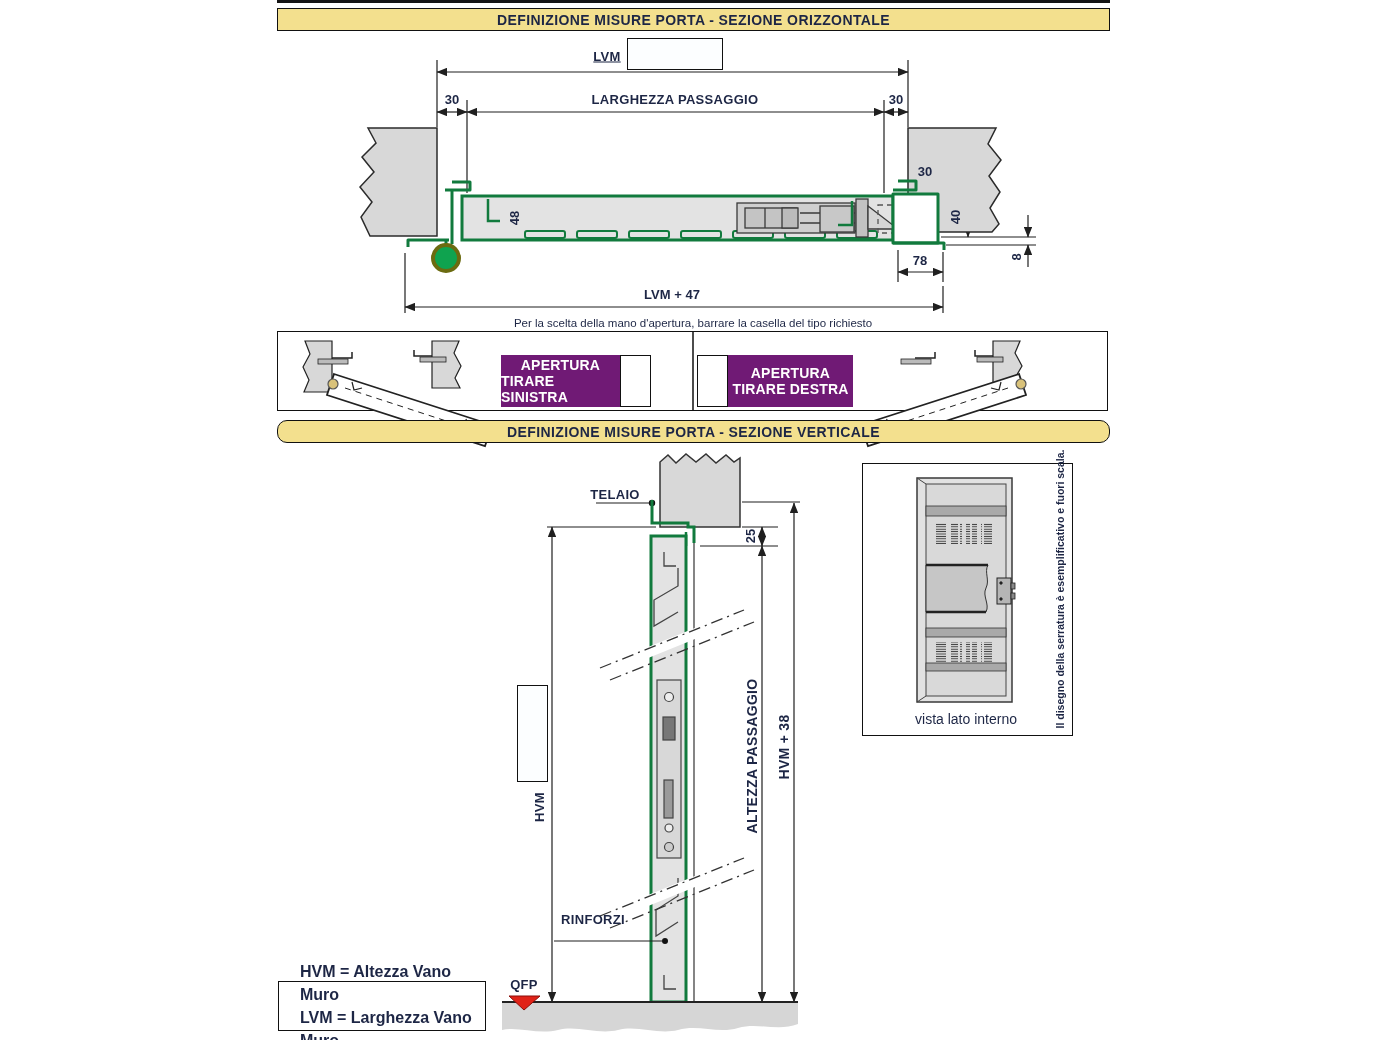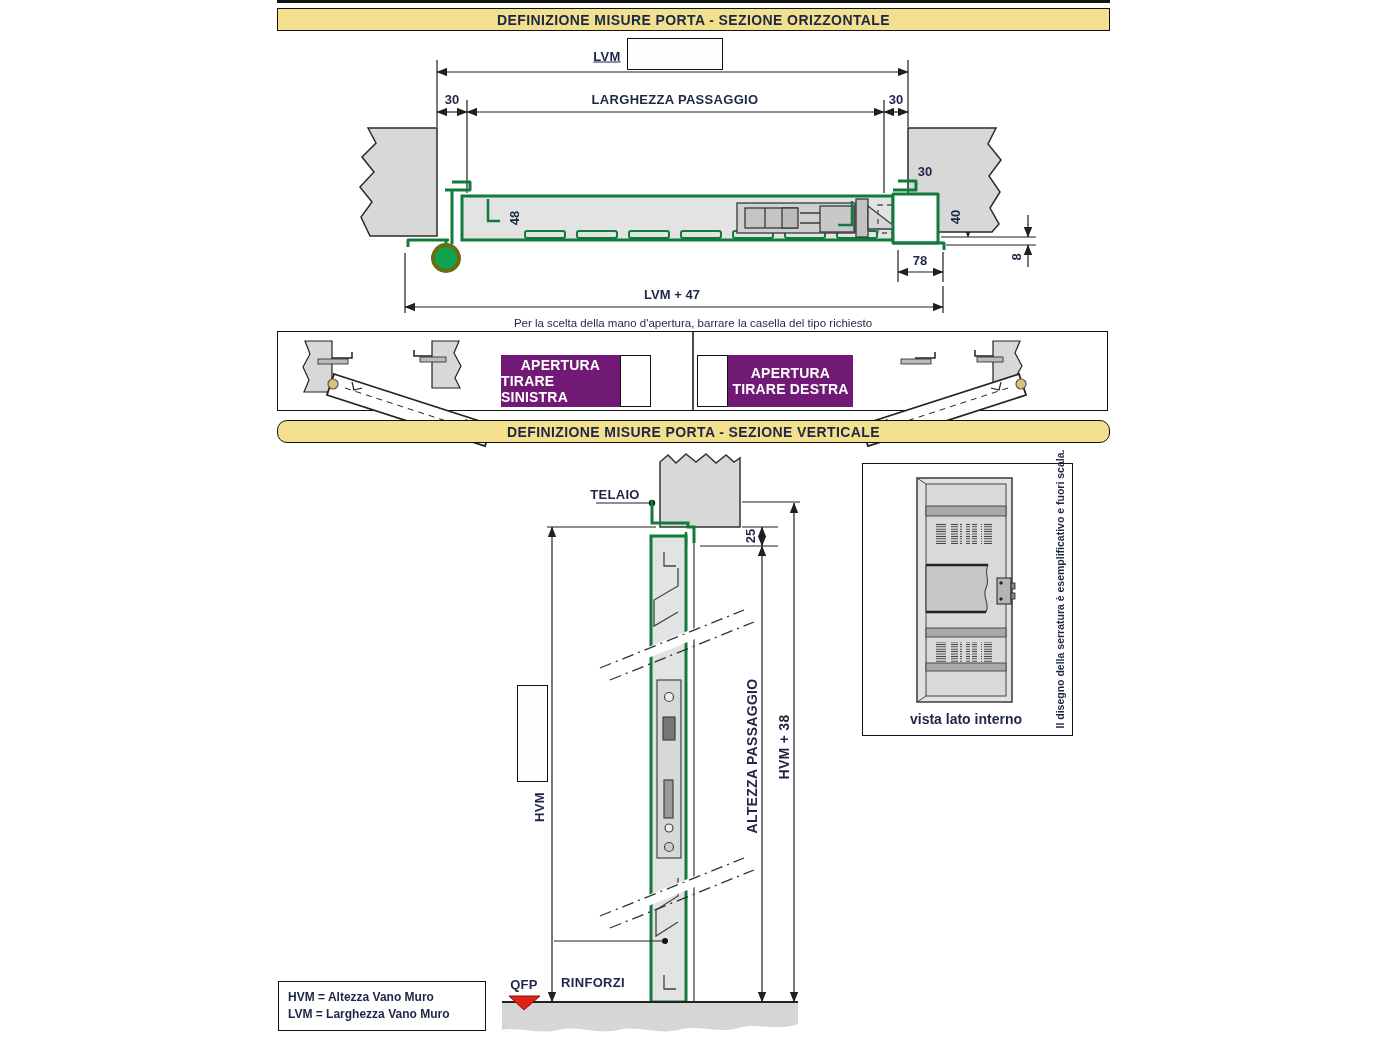--- a/index.html
+++ b/index.html
@@ -14,23 +14,23 @@
   .dim{font-size:13px;font-weight:bold;color:#1d2645;}
   .dimlab{font-size:13px;font-weight:bold;color:#1d2645;letter-spacing:.3px;}
   .note{font-size:11.5px;color:#1d2645;}
   .valuebox{position:absolute;background:#fcfeff;border:1.5px solid #111;box-sizing:border-box;}
   .selbox{position:absolute;left:277px;top:331px;width:831px;height:80px;border:1.5px solid #111;box-sizing:border-box;background:#fff;}
   .optblack{position:absolute;background:#701a75;color:#fff;display:flex;flex-direction:column;
             align-items:center;justify-content:center;font-weight:bold;font-size:14px;line-height:1.15;letter-spacing:.2px;}
   .chk{position:absolute;background:#fff;border:1.5px solid #111;box-sizing:border-box;}
   .legend{position:absolute;left:278px;top:981px;width:208px;height:50px;border:1.5px solid #111;
           box-sizing:border-box;display:flex;flex-direction:column;justify-content:center;
-          padding-left:9px;font-size:12px;font-weight:bold;line-height:1.45;color:#1d2645;}
+          padding-left:21px;font-size:16px;font-weight:bold;line-height:1.45;color:#1d2645;}
   .doorviewbox{position:absolute;left:862px;top:463px;width:211px;height:273px;border:1px solid #111;box-sizing:border-box;background:#fff;}
-  .caption{font-size:14px;font-weight:bold;color:#1d2645;}
+  .caption{font-size:14px;font-weight:normal;color:#1d2645;}
   .sidenote{font-size:10.5px;font-weight:bold;color:#1d2645;}
   svg{position:absolute;overflow:visible;}
 </style>
 </head>
 <body>
 
 <div class="page">
 
   <div class="toprule"></div>
 
@@ -242,21 +242,21 @@
   </svg>
 
   <div class="ctr dimlab" style="left:615px;top:494px;text-align:center;">TELAIO</div>
   <div class="rot dim" style="left:750px;top:536px;">25</div>
   <div class="valuebox" style="left:517px;top:685px;width:31px;height:97px;">
     <span></span>
   </div>
   <div class="rot dimlab" style="left:539px;top:807px;">HVM</div>
   <div class="rot dimlab" style="left:752px;top:756px;font-size:14px;">ALTEZZA PASSAGGIO</div>
   <div class="rot dimlab" style="left:784px;top:747px;font-size:14px;">HVM + 38</div>
-  <div class="ctr dimlab" style="left:587px;top:982px;padding-left:12px;">RINFORZI</div>
+  <div class="ctr dimlab" style="left:587px;top:919px;padding-left:12px;">RINFORZI</div>
   <div class="ctr dimlab" style="left:524px;top:984px;">QFP</div>
 
   <div class="doorviewbox"></div>
   <svg style="left:862px;top:463px;" width="211" height="273" viewBox="862 463 211 273">
     <defs>
       <pattern id="vent" width="12" height="2.4" patternUnits="userSpaceOnUse">
         <path d="M0 1.2 H10" stroke="#333" stroke-width="0.9" fill="none"></path>
       </pattern>
     </defs>
     <rect x="917" y="478" width="95" height="224" fill="#e2e2e2" stroke="#3a3a3a" stroke-width="1.5"></rect>

